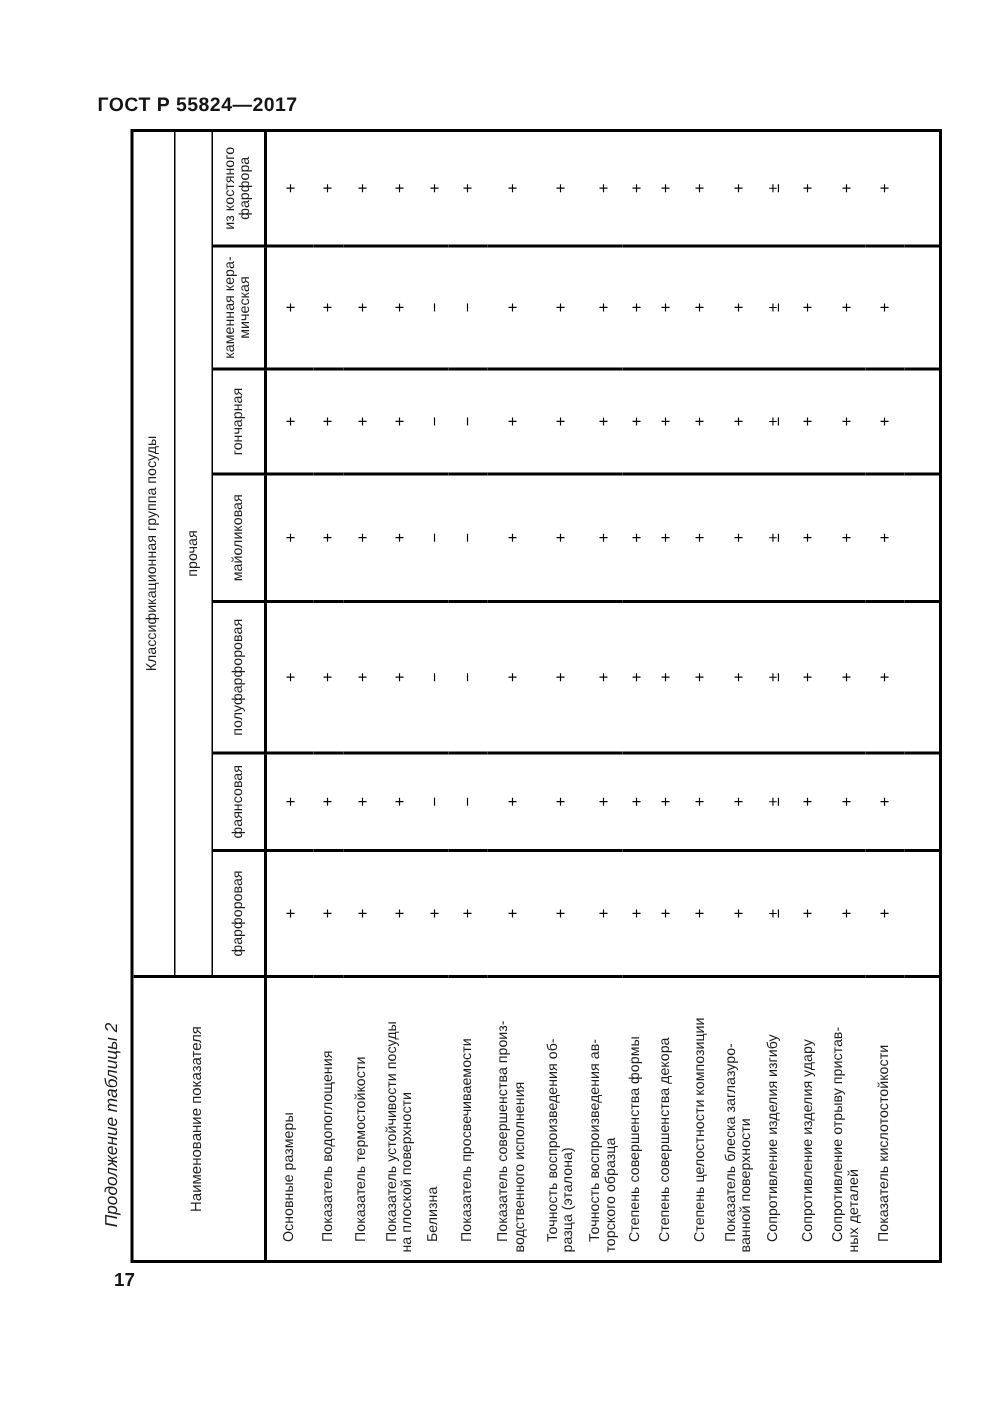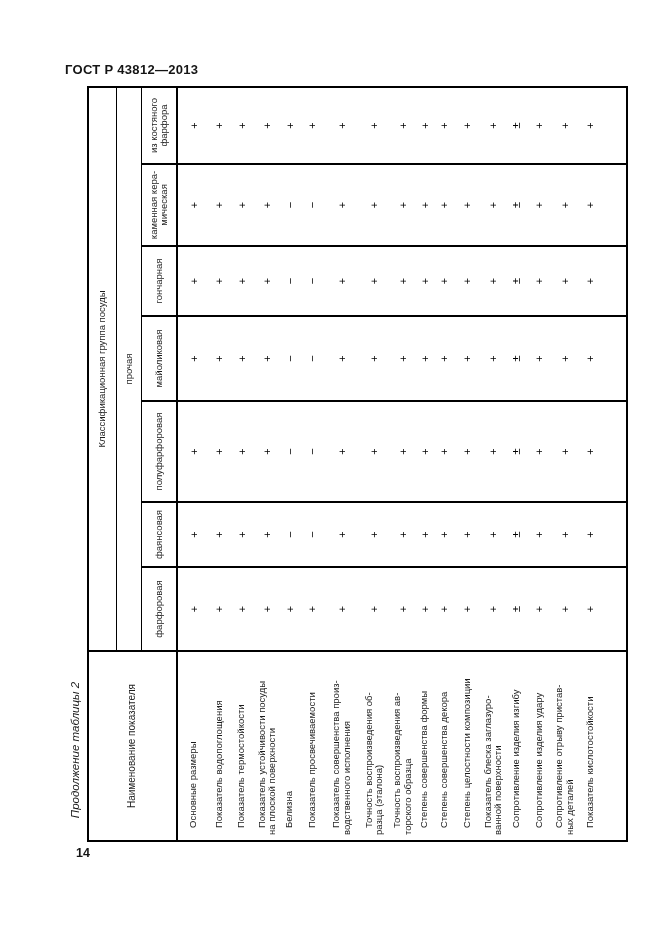--- a/index.html
+++ b/index.html
@@ -52,21 +52,21 @@
     font-size:9.5px; line-height:10.5px; white-space:pre-line;
     text-indent:7px; color:#1c1c1c;
   }
   .datacell { font-size:11px; color:#000; }
   .b-left { border-left:2px solid #000; }
 </style>
 </head>
 <body>
 
 <div class="page">
-  <div class="gost-header">ГОСТ Р 43812—2013</div>
+  <div class="gost-header">ГОСТ Р 55824—2017</div>
 
   <div class="caption-rot">Продолжение таблицы 2</div>
 
   <div class="rot-wrap">
     <div class="ltable" id="ltable">
         <div class="c hc rowhead-title" style="grid-area: 1 / 1 / 4 / 2;">Наименование показателя</div>
         <div class="c hc group-title" style="grid-area: 1 / 2 / 2 / 9;">Классификационная группа посуды</div>
         <div class="c hc sub-title" style="grid-area: 2 / 2 / 3 / 9;">прочая</div>
         <div class="c hc colname" style="grid-area: 3 / 2 / 4;">фарфоровая</div>
         <div class="c hc colname b-left" style="grid-area: 3 / 3 / 4;">фаянсовая</div>
@@ -257,14 +257,14 @@
         <div class="c datacell" style="grid-area: 21 / 2;"></div>
         <div class="c datacell b-left" style="grid-area: 21 / 3;"></div>
         <div class="c datacell b-left" style="grid-area: 21 / 4;"></div>
         <div class="c datacell b-left" style="grid-area: 21 / 5;"></div>
         <div class="c datacell b-left" style="grid-area: 21 / 6;"></div>
         <div class="c datacell b-left" style="grid-area: 21 / 7;"></div>
         <div class="c datacell b-left" style="grid-area: 21 / 8;"></div>
       </div>
   </div>
 
-  <div class="page-num">14</div>
+  <div class="page-num">17</div>
 </div>
 
 </body></html>

